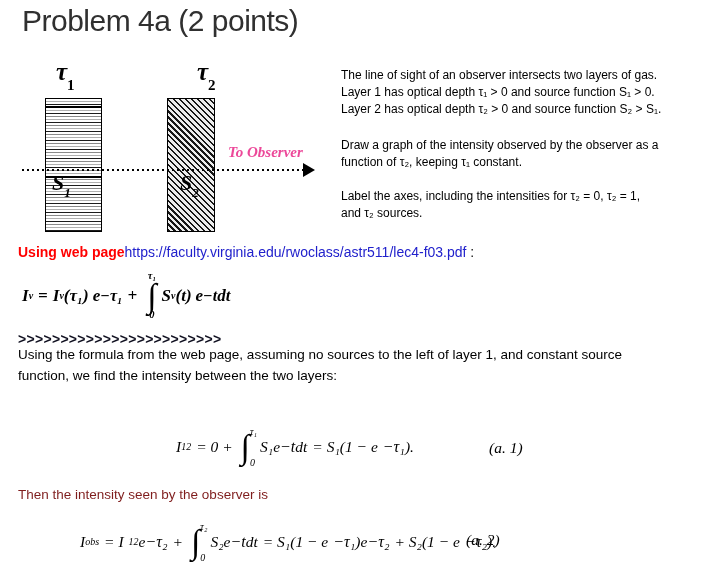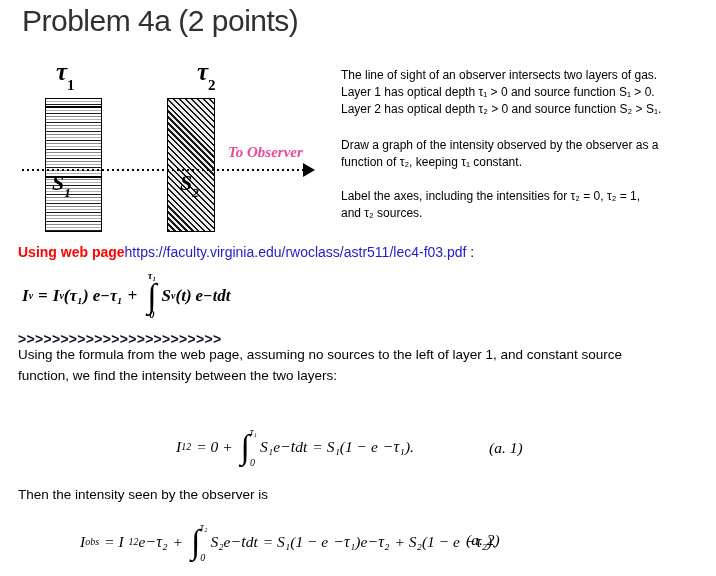--- a/index.html
+++ b/index.html
@@ -57,21 +57,21 @@
   .eq-web{left:22px;top:265px;height:62px;font-size:17px;font-weight:700;}
   .cint{display:inline-flex;flex-direction:column;align-items:center;line-height:1;margin:0 5px;}
   .cint .cu,.cint .cl{font-size:10.5px;}
   .cint .cs{font-size:34px;line-height:0.85;font-style:normal;}
   .wint{display:inline-flex;align-items:center;margin:0 3px;}
   .wint-sign{font-size:34px;line-height:0.9;font-style:normal;}
   .wint-lims{display:inline-flex;flex-direction:column;justify-content:space-between;
              height:42px;font-size:10px;padding:2px 0;}
   .chevrons{left:18px;top:331px;font-size:14px;font-weight:700;letter-spacing:0.3px;color:#101020;}
   .bodytext{left:18px;top:344px;width:694px;font-size:13.5px;line-height:21px;color:#000;}
-  .body2{left:18px;top:487px;font-size:13.5px;color:#000000;}
+  .body2{left:18px;top:487px;font-size:13.5px;color:#7f1d1d;}
   .eq-a1{left:176px;top:421px;height:52px;font-size:15.5px;}
   .eq-a2{left:80px;top:513px;height:58px;font-size:15.5px;}
   .eq-tag{font-family:"Liberation Serif",serif;font-style:italic;font-size:15.5px;color:#000;}
   .tag-a1{left:483px;top:439px;margin-left:6px;} .tag-a2{left:466px;top:531px;}
 </style>
 </head>
 <body>
 
 <div class="slide">
 

